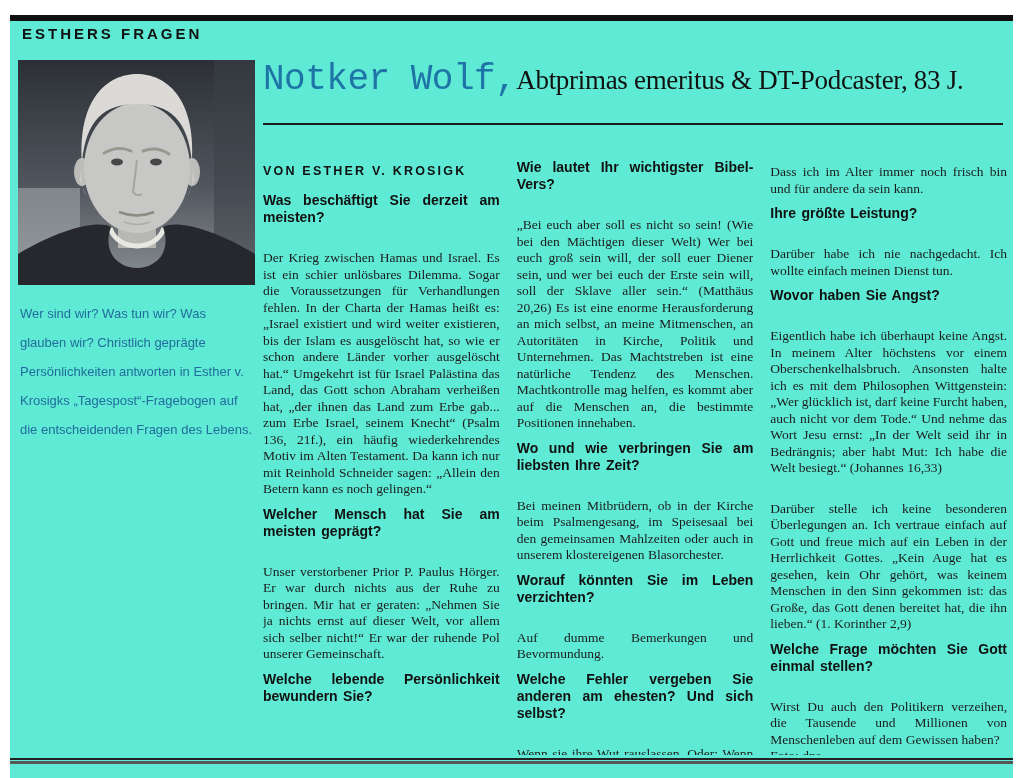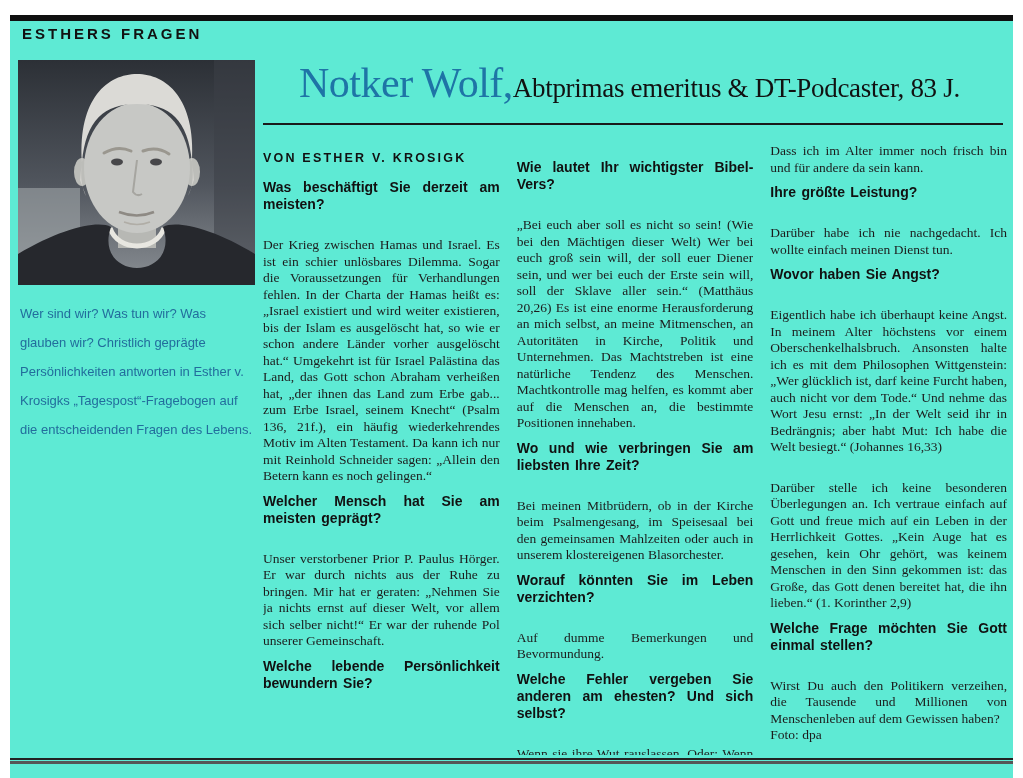--- a/index.html
+++ b/index.html
@@ -19,41 +19,41 @@
             font-size:15px; letter-spacing:3px; color:#111; }
 
   .photo { position:absolute; left:8px; top:39px; width:237px; height:225px; }
   .photo svg { display:block; width:237px; height:225px; }
 
   .sidebar-intro { position:absolute; left:10px; top:278px; width:232px;
                    font-family:Liberation Sans, sans-serif; font-size:13px; line-height:29px;
                    color:#226d9c; }
 
   .headline { position:absolute; left:253px; top:38px; white-space:nowrap; }
-  .hl-name   { font-family:Liberation Serif, serif; font-size:42px; color:#1e74a6; letter-spacing:-0.5px;margin-left:36px; }
+  .hl-name   { font-family:Liberation Mono, monospace; font-size:36px; color:#1e74a6; letter-spacing:-0.5px; }
   .hl-suffix { font-family:"Liberation Serif", serif; font-size:27px; color:#111; margin-left:0; letter-spacing:-0.3px; }
   .headline-rule { position:absolute; left:253px; top:102px; width:740px; height:2px; background:#1a1a1a; }
 
   .columns { position:absolute; left:253px; top:122px; width:744px; height:612px;
              display:flex; gap:17px; }
   .col { flex:1 1 0; min-width:0; overflow:hidden; }
 
   .byline { font-family:"Liberation Sans", sans-serif; font-weight:700;
             font-size:12.5px; letter-spacing:2.2px; color:#111;
-            margin:8px 0 14px; white-space:nowrap; }
+            margin:21px 0 14px; white-space:nowrap; }
 
   .q { font-family:"Liberation Sans", sans-serif; font-weight:700;
        font-size:14px; line-height:17px; color:#111;
        margin:8px 0 3px; text-align:justify; word-spacing:1.5px; hyphens:auto; }
   .a { font-family:"Liberation Serif", serif; font-size:13.5px; line-height:16.5px;
        color:#1c1c1c; text-align:justify; hyphens:auto;margin-top:24px; }
   .credit { font-family:"Liberation Serif", serif; font-size:13.5px; line-height:16.5px; color:#1c1c1c; }
 
   .col-2 .q:first-child { margin-top:16px; }
-  .col-3 .a:first-child { margin-top:0; }
+  .col-3 .a:first-child { margin-top:21px; }
 </style>
 </head>
 <body>
 
 <div class="frame">
 
   <div class="topbar"></div>
 
   <div class="sheet">
 

